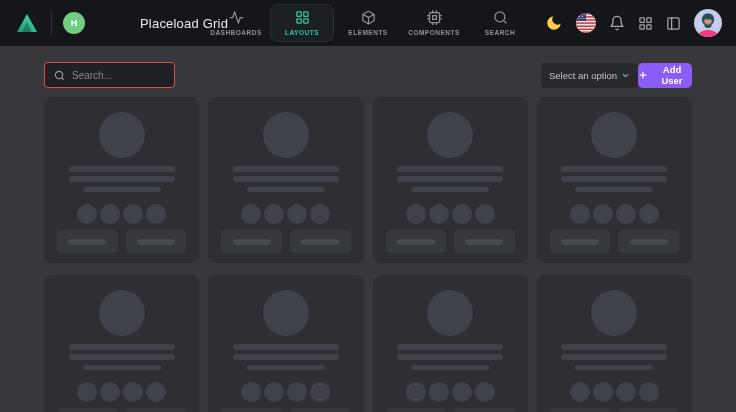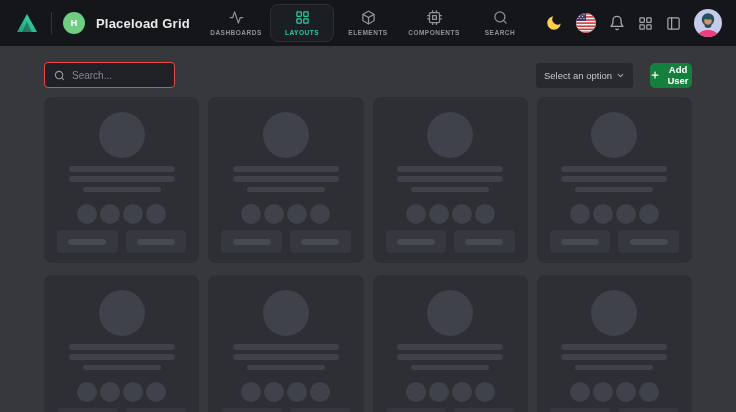--- a/index.html
+++ b/index.html
@@ -6,21 +6,21 @@
   html,body { width:736px; height:412px; overflow:hidden; }
   body { background:#36383c; font-family:"Liberation Sans", sans-serif; }
 
   
   .navbar { height:46px; background:#14161a; display:flex; align-items:center; padding:0 14px; position:relative; }
   .brand-group { display:flex; align-items:center; gap:11px; }
   .logo svg { width:26px; height:24px; display:block; }
   .brand-divider { width:1px; height:22px; background:#32353b; }
   .brand-badge { width:22px; height:22px; border-radius:50%; background:#70cd81; color:#fff;
                  font-size:9px; font-weight:700; display:flex; align-items:center; justify-content:center; }
-  .brand-title { color:#e9eaec; font-size:13px; font-weight:700; letter-spacing:.2px; }
+  .brand-title { color:#e9eaec; font-size:13px; font-weight:400; letter-spacing:.2px;margin-left:44px; }
 
   .nav-center { position:absolute; left:50%; top:50%; transform:translate(-50%,-50%); display:flex; align-items:center; gap:2px; }
   .nav-item { display:flex; flex-direction:column; align-items:center; justify-content:center; gap:4px;
               width:64px; height:38px; border-radius:8px; border:1px solid transparent; color:#8d9299; cursor:pointer; }
   .nav-item .nicon svg { width:15px; height:15px; display:block; }
   .nav-item .nlabel { font-size:6.5px; font-weight:600; letter-spacing:.5px; }
   .nav-item.active { background:#1b1e23; border-color:#2b2f36; color:#2fc9a0; }
 
   .nav-right { margin-left:auto; display:flex; align-items:center; gap:13px; }
   .nav-action { background:none; border:none; cursor:pointer; color:#a2a7ae; display:flex; align-items:center; }
@@ -35,27 +35,27 @@
   .main { padding:16px 44px 0 44px; }
   .toolbar { display:flex; align-items:center; margin-bottom:9px; }
   .search-box { width:131px; height:26px; background:#1f2126; border:1px solid #ef4444; border-radius:4px;
                 display:flex; align-items:center; padding:0 9px; gap:7px; }
   .search-box .sicon { color:#979ba2; display:flex; }
   .search-box .sicon svg { width:11px; height:11px; }
   .search-box input { flex:1; min-width:0; background:transparent; border:none; outline:none;
                       color:#c7cacf; font-size:10px; font-family:"Liberation Sans", sans-serif; }
   .search-box input::placeholder { color:#84888f; }
 
-  .toolbar-right { margin-left:auto; display:flex; align-items:center; gap:17px; }
+  .toolbar-right { margin-left:auto; display:flex; align-items:center; gap:0; }
   .select-box { width:97px; height:25px; background:#27292e; border-radius:4px; display:flex; align-items:center;
                 justify-content:space-between; padding:0 8px; cursor:pointer; }
   .select-box .sel-label { color:#c3c6cb; font-size:9.5px; }
   .select-box .chev { color:#9ea2a9; display:flex; }
   .select-box .chev svg { width:9px; height:9px; }
-  .add-user-btn { width:42px; height:25px; background:#15803d; border:none; border-radius:5px; cursor:pointer;
+  .add-user-btn { width:54px; height:25px; background:#8b5cf6; border:none; border-radius:5px; cursor:pointer;
                   color:#ffffff; font-size:9.5px; font-weight:700; display:flex; align-items:center; justify-content:center; gap:4px;
                   font-family:"Liberation Sans", sans-serif; }
   .add-user-btn .plus svg { width:10px; height:10px; display:block; }
 
   
   .grid { display:grid; grid-template-columns:repeat(4,1fr); gap:12px 9px; }
   .card { background:#2d2f34; border-radius:8px; height:166px; padding:12px 13px 10px;
           display:flex; flex-direction:column; align-items:center; }
   .ph { background:#3f424a; }
   .ph-circle { width:46px; height:46px; border-radius:50%; margin-top:3px; }

